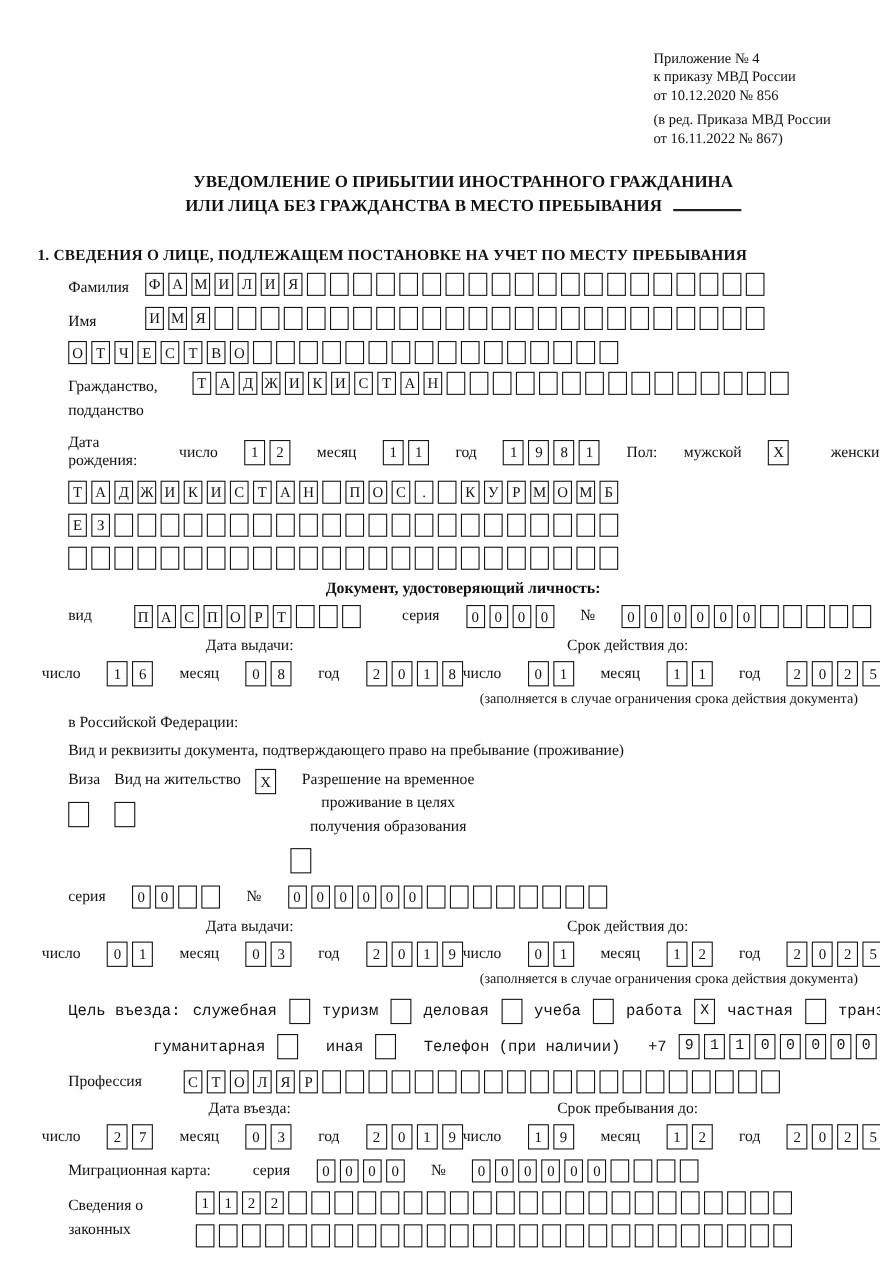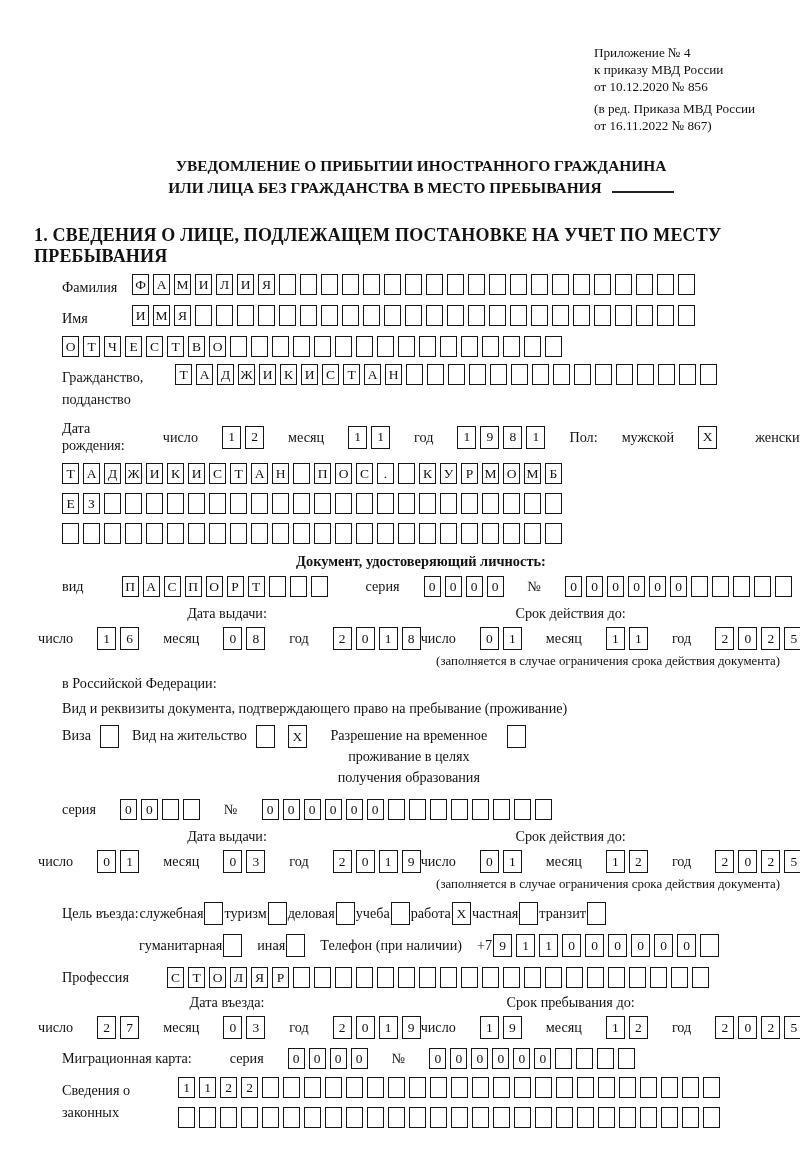--- a/index.html
+++ b/index.html
@@ -13,21 +13,21 @@
 
   
   .apx-wrap { display:flex; justify-content:flex-end; }
   .apx { width:186px; font-size:13.2px; line-height:17px; }
   .apx .ed { margin-top:5px; }
   .forma { text-align:right; font-weight:bold; font-size:15px; margin:27px 10px 0 0; letter-spacing:.5px; }
 
   .title { text-align:center; font-weight:bold; font-size:15.4px; line-height:21.5px; margin-top:21px; }
   .blank-line { display:inline-block; width:62px; border-bottom:2px solid #222; height:14px; margin-left:10px; }
 
-  .sect { font-weight:bold; font-size:18px; margin-top:27px; margin-left:-28px; letter-spacing:.2px; }
+  .sect { font-weight:bold; font-size:14px; margin-top:27px; margin-left:-28px; letter-spacing:.2px; }
 
   
   .boxes { display:inline-flex; gap:4px; flex-wrap:nowrap; }
   .cell {
     display:inline-flex; width:17px; height:21px; flex:0 0 17px;
     border:1.7px solid #161616; align-items:center; justify-content:center;
     font-size:13.5px; background:#fff;
   }
   .cbx .cell { width:19px; height:23px; flex-basis:19px; }
 
@@ -49,26 +49,26 @@
 
   .cols { display:flex; margin-top:8px; }
   .c1 { width:372px; }
   .c2 { flex:1; }
   .gh { font-size:14.2px; margin-bottom:5px; }
   .c1 .gh { width:330px; text-align:center; }
   .c2 .gh { width:300px; text-align:center; }
   .outdent { margin-left:-24px; }
   .note { font-size:12.9px; text-align:right; margin-top:4px; }
 
-  .opt { display:flex; align-items:flex-start; gap:9px; }
+  .opt { display:flex; align-items:flex-start; gap:9px;flex-direction:column; }
   .opt .olbl { line-height:21px; }
   .opt .ctr { max-width:178px; text-align:center; }
   .optrow { display:flex; align-items:flex-start; gap:13px; margin-top:8px; }
 
-  .purposes { display:flex; align-items:center; gap:1px; margin-top:10px; }
+  .purposes { display:flex; align-items:center; gap:11px; margin-top:10px;font-family:Liberation Mono, monospace; }
   .purposes .plbl { white-space:nowrap; }
   .indent2 { margin-left:77px; margin-top:9px;text-align:center; }
 </style>
 </head>
 <body>
 
 <div class="page">
 
   <div class="apx-wrap">
     <div class="apx">

